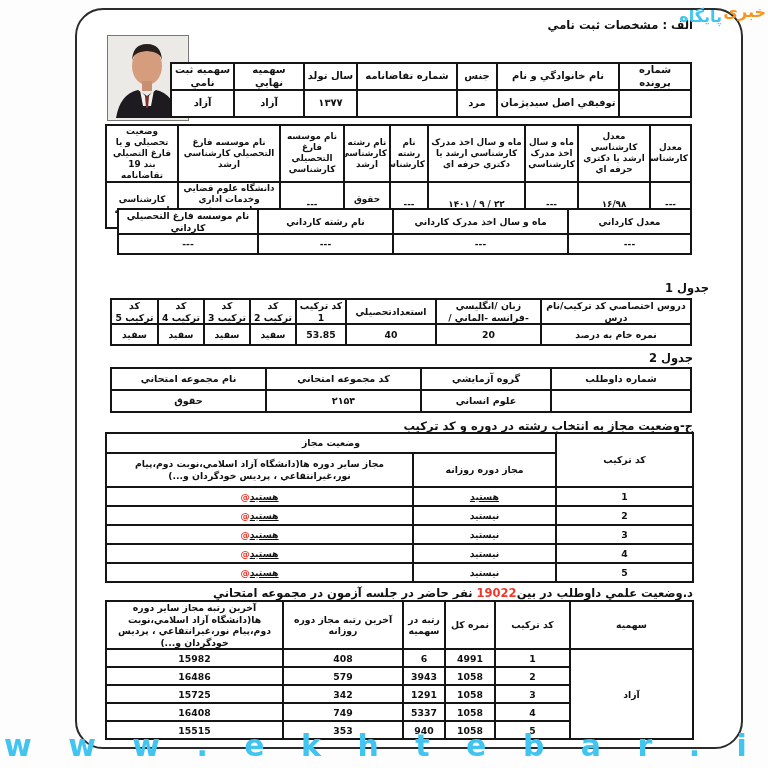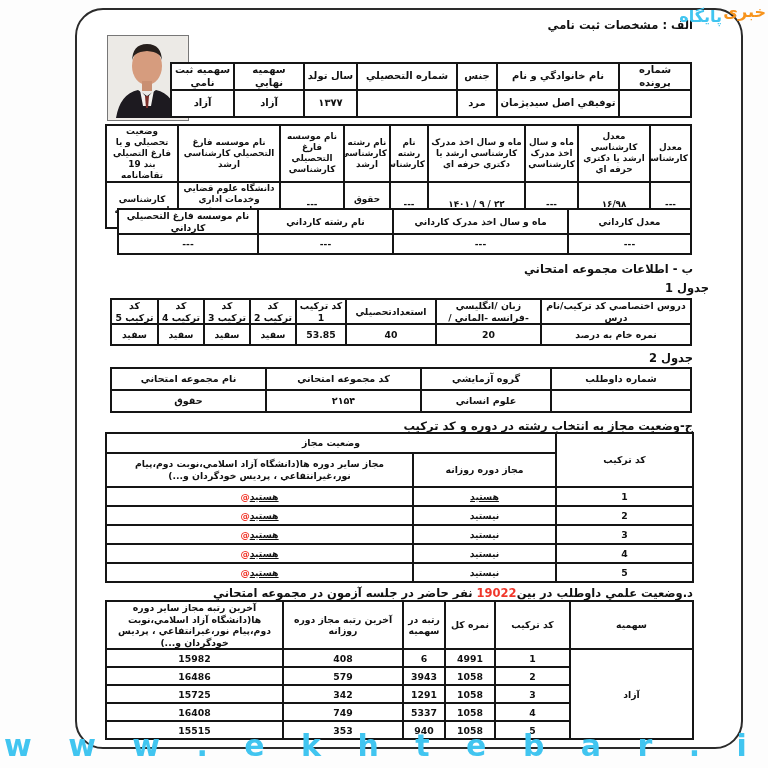--- a/index.html
+++ b/index.html
@@ -76,21 +76,21 @@
         <col style="width:100px">
         <col style="width:53px">
         <col style="width:70px">
         <col style="width:63px">
       </colgroup>
     <tbody>
         <tr class="hrow">
       <th>شماره پرونده</th>
       <th>نام خانوادگي و نام</th>
       <th>جنس</th>
-      <th>شماره التحصيلي</th>
+      <th>شماره تقاضانامه</th>
       <th>سال تولد</th>
       <th>سهميه نهايي</th>
       <th>سهميه ثبت نامي</th>
     </tr>
     <tr class="vrow">
       <td></td>
       <td>توفيقي اصل سيدپژمان</td>
       <td>مرد</td>
       <td></td>
       <td class="ltr">۱۳۷۷</td>
@@ -154,21 +154,20 @@
     </tr>
     <tr class="vrow">
       <td>---</td>
       <td>---</td>
       <td>---</td>
       <td>---</td>
     </tr>
   </tbody>
     </table>
 
-  <div class="ttl" style="top:252px;right:48px;">ب - اطلاعات مجموعه امتحاني</div>
   <div class="ttl" style="top:271px;right:32px;">جدول 1</div>
 
   <table class="tJ1 abs" style="left:33px;top:288px;width:580px;">
     <colgroup>
         <col style="width:150px">
         <col style="width:105px">
         <col style="width:90px">
         <col style="width:50px">
         <col style="width:46px">
         <col style="width:46px">

